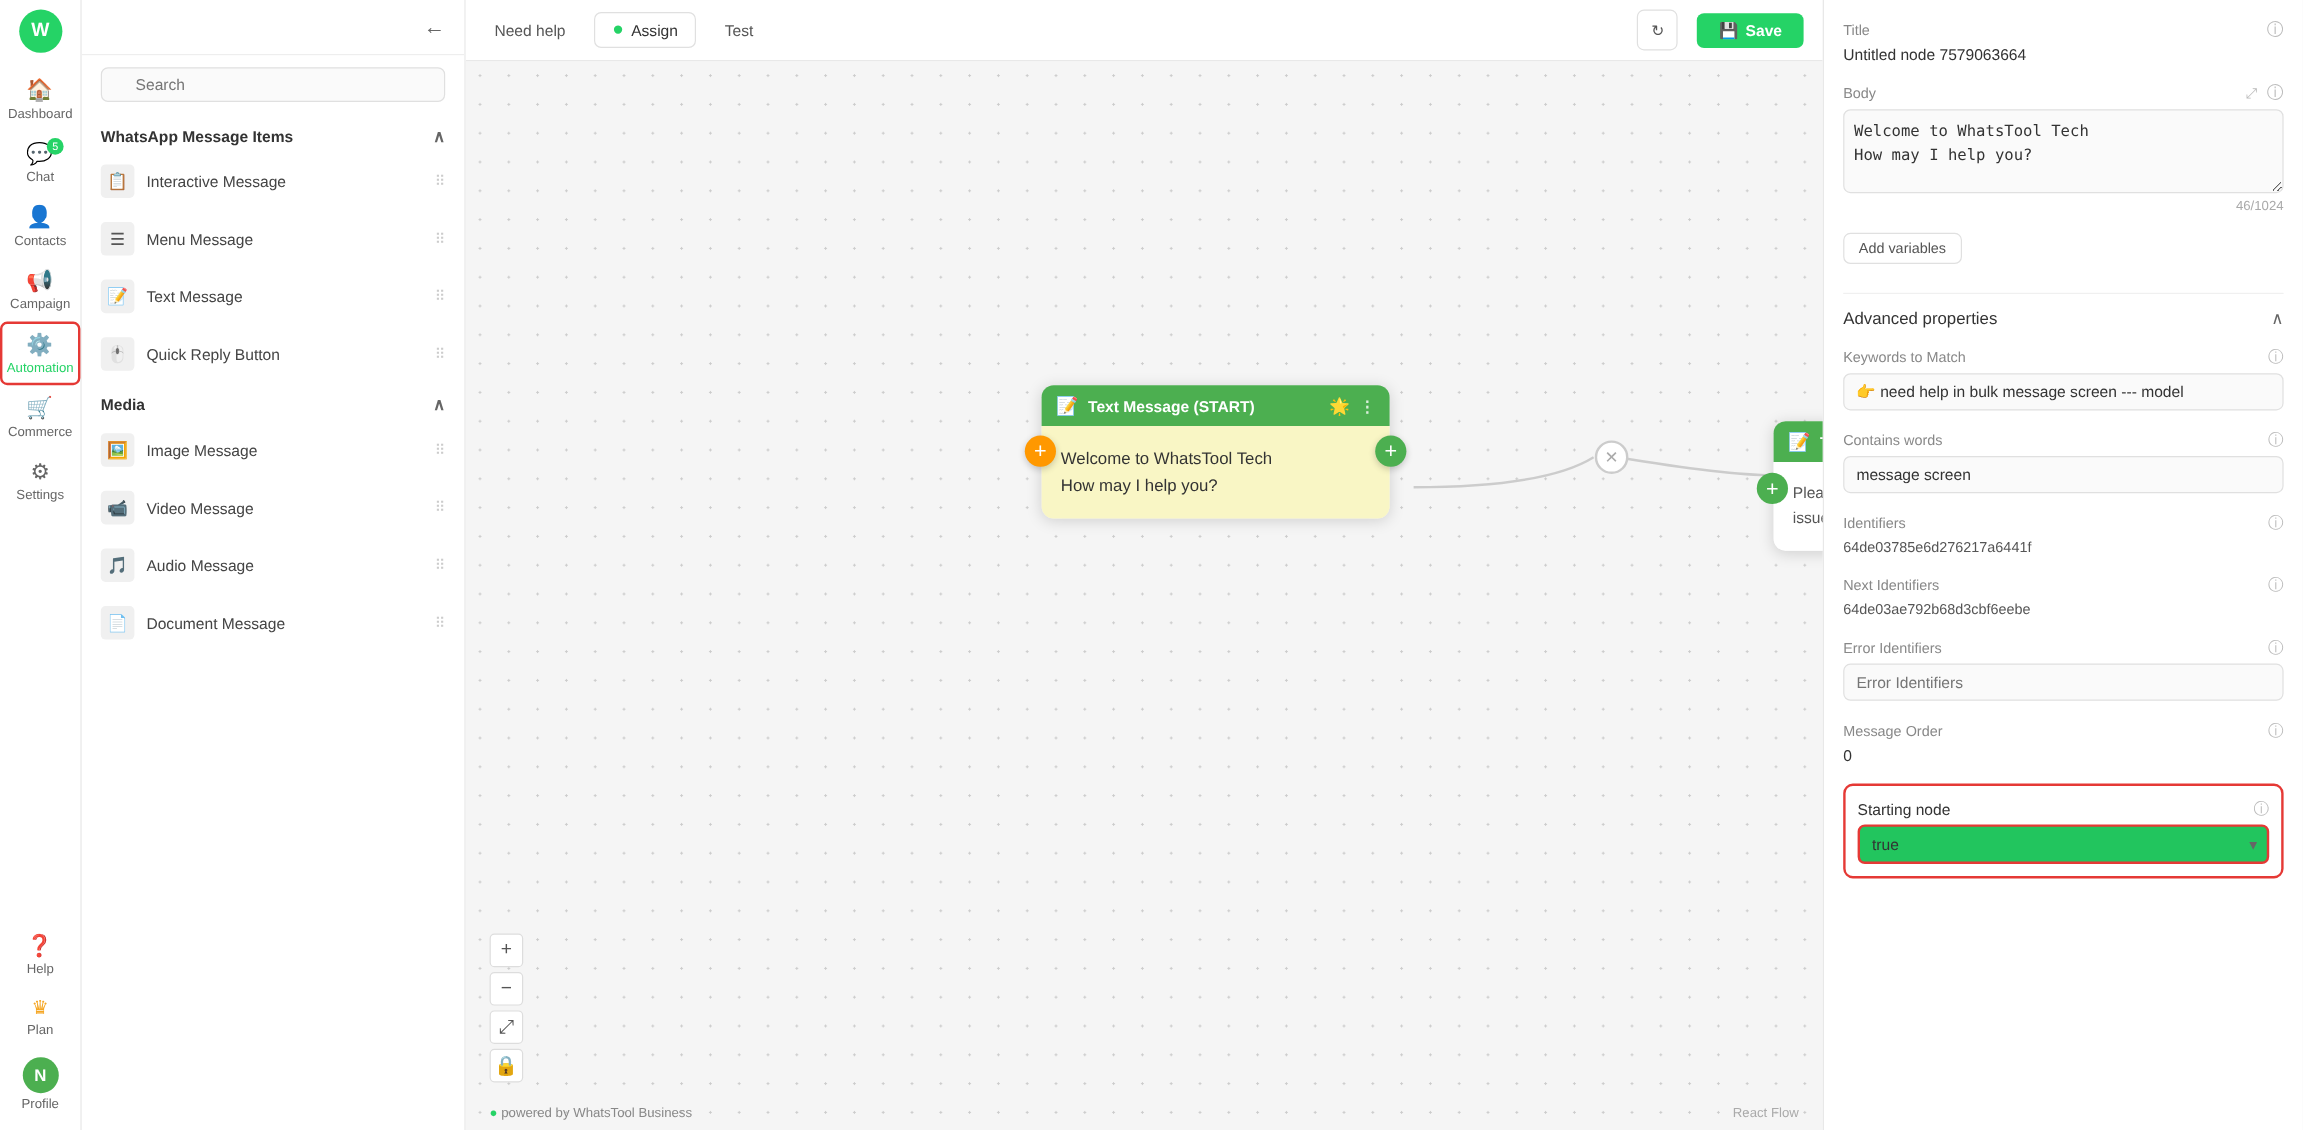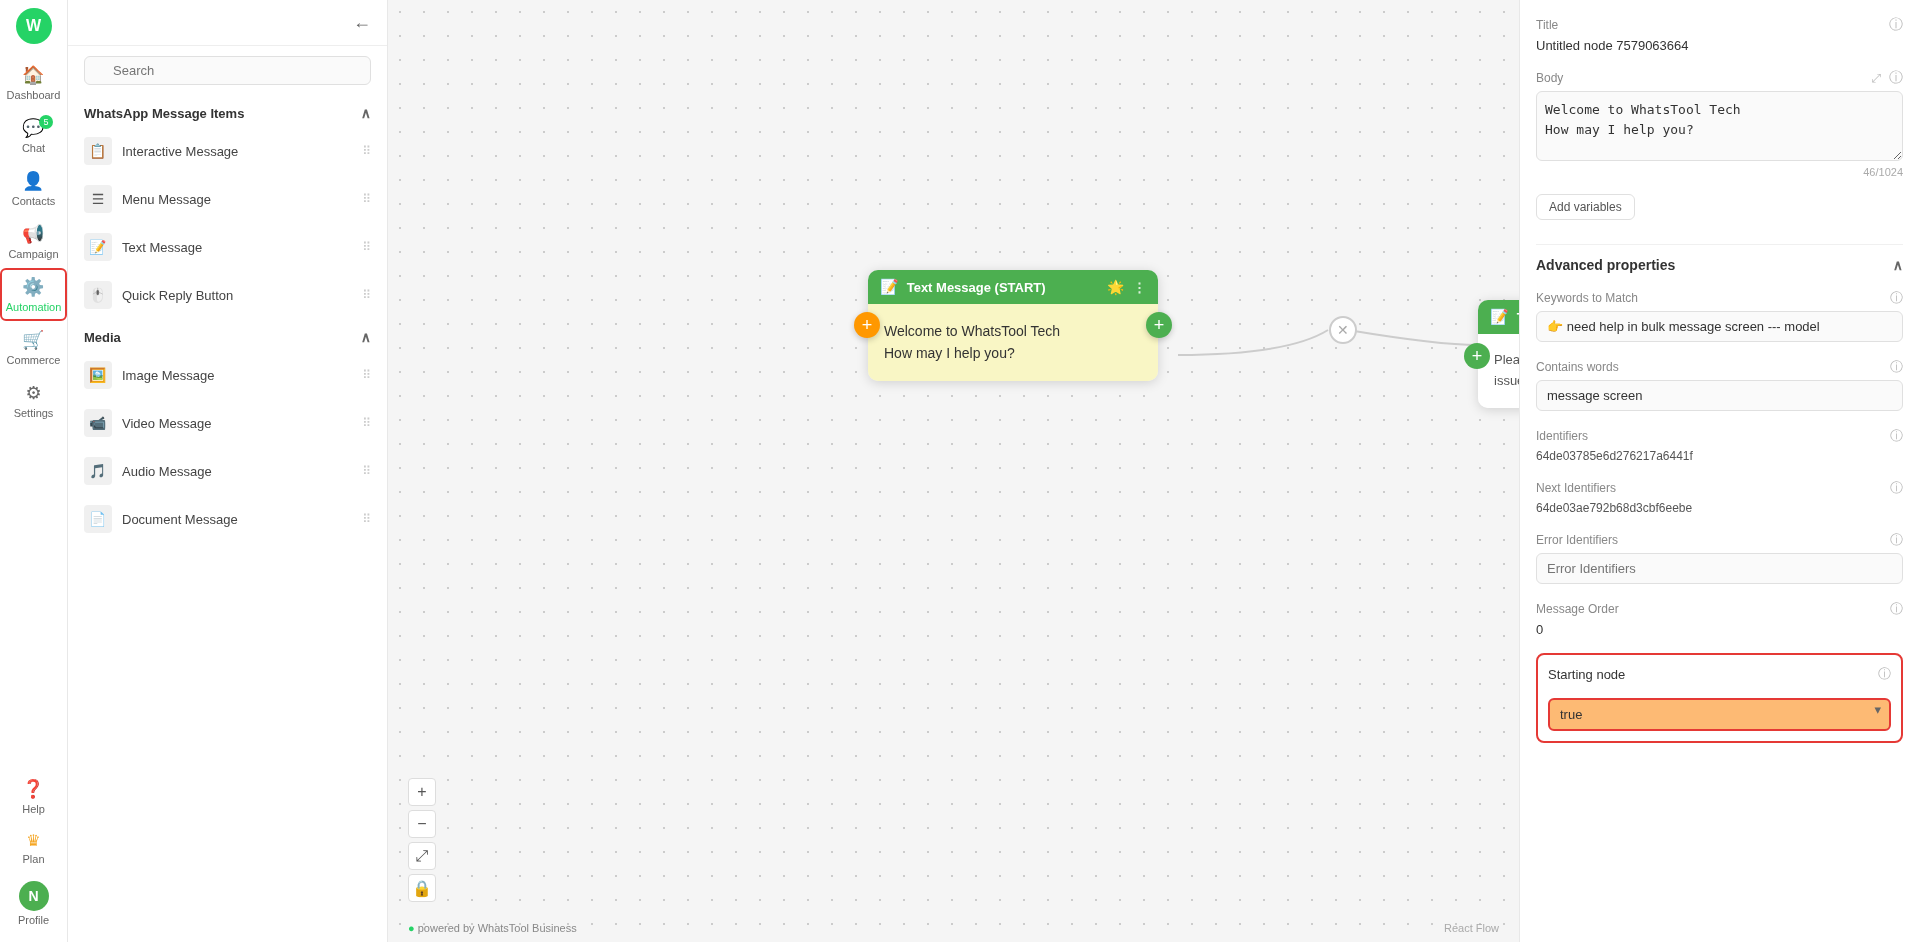--- a/index.html
+++ b/index.html
@@ -276,42 +276,41 @@
     .expand-icon { color: #bbb; font-size: 12px; cursor: pointer; }
     .add-variables-btn {
       border: 1px solid #e0e0e0; border-radius: 6px;
       padding: 5px 12px; font-size: 12px; color: #555;
       cursor: pointer; background: white;
       display: inline-block;
     }
     .panel-divider { height: 1px; background: #f0f0f0; margin: 12px 0; }
     .advanced-header {
       display: flex; align-items: center; justify-content: space-between;
-      font-size: 14px; font-weight: 700; color: #333;
+      font-size: 14px; font-weight: 400; color: #333;
       margin-bottom: 16px; cursor: pointer;
     }
     .adv-toggle { color: #666; font-size: 14px; }
     .panel-input {
       width: 100%;
       border: 1px solid #e0e0e0;
       border-radius: 6px;
       padding: 7px 10px;
       font-size: 13px; color: #333;
       background: #fafafa;
     }
     .panel-select {
       width: 100%;
       border: 2px solid #e53935;
       border-radius: 6px;
       padding: 7px 10px;
       font-size: 13px; color: #333;
-      background: #fdba74;
+      background: #22c55e;
       cursor: pointer;
       appearance: none;
-      margin-top: 11px;
       -webkit-appearance: none;
     }
     .select-wrapper {
       position: relative;
     }
     .select-wrapper::after {
       content: '▾';
       position: absolute; right: 10px; top: 50%;
       transform: translateY(-50%);
       pointer-events: none; color: #666;
@@ -431,20 +430,36 @@
   </div>
   <div class="sidebar-item">
     <div class="item-icon">📄</div>
     <span class="item-label">Document Message</span>
     <span class="drag-handle">⠿</span>
   </div>
 </div>
 
 <div class="main-area">
 
+  <div class="top-bar">
+    <span class="top-bar-link">Need help</span>
+    <div class="whatsapp-assign">
+      <span class="wa-icon">●</span>
+      <span>Assign</span>
+    </div>
+    <span class="top-bar-link">Test</span>
+    <div class="spacer"></div>
+    <div class="refresh-btn">
+      <span>↻</span>
+    </div>
+    <button class="save-btn">
+      <span>💾</span>
+      <span>Save</span>
+    </button>
+  </div>
 
   <div class="canvas">
     <svg class="connection-svg">
       <path d="M 790 355 Q 900 355 940 330" stroke="#ccc" stroke-width="2" fill="none"></path>
       <path d="M 960 330 Q 1050 345 1090 345" stroke="#ccc" stroke-width="2" fill="none"></path>
       <circle cx="955" cy="330" r="13" fill="white" stroke="#ccc" stroke-width="2"></circle>
       <text x="949" y="335" font-size="14" fill="#aaa">✕</text>
       <line x1="1088" y1="345" x2="1095" y2="345" stroke="#aaa" stroke-width="2" marker-end="url(#arrow)"></line>
     </svg>
 

